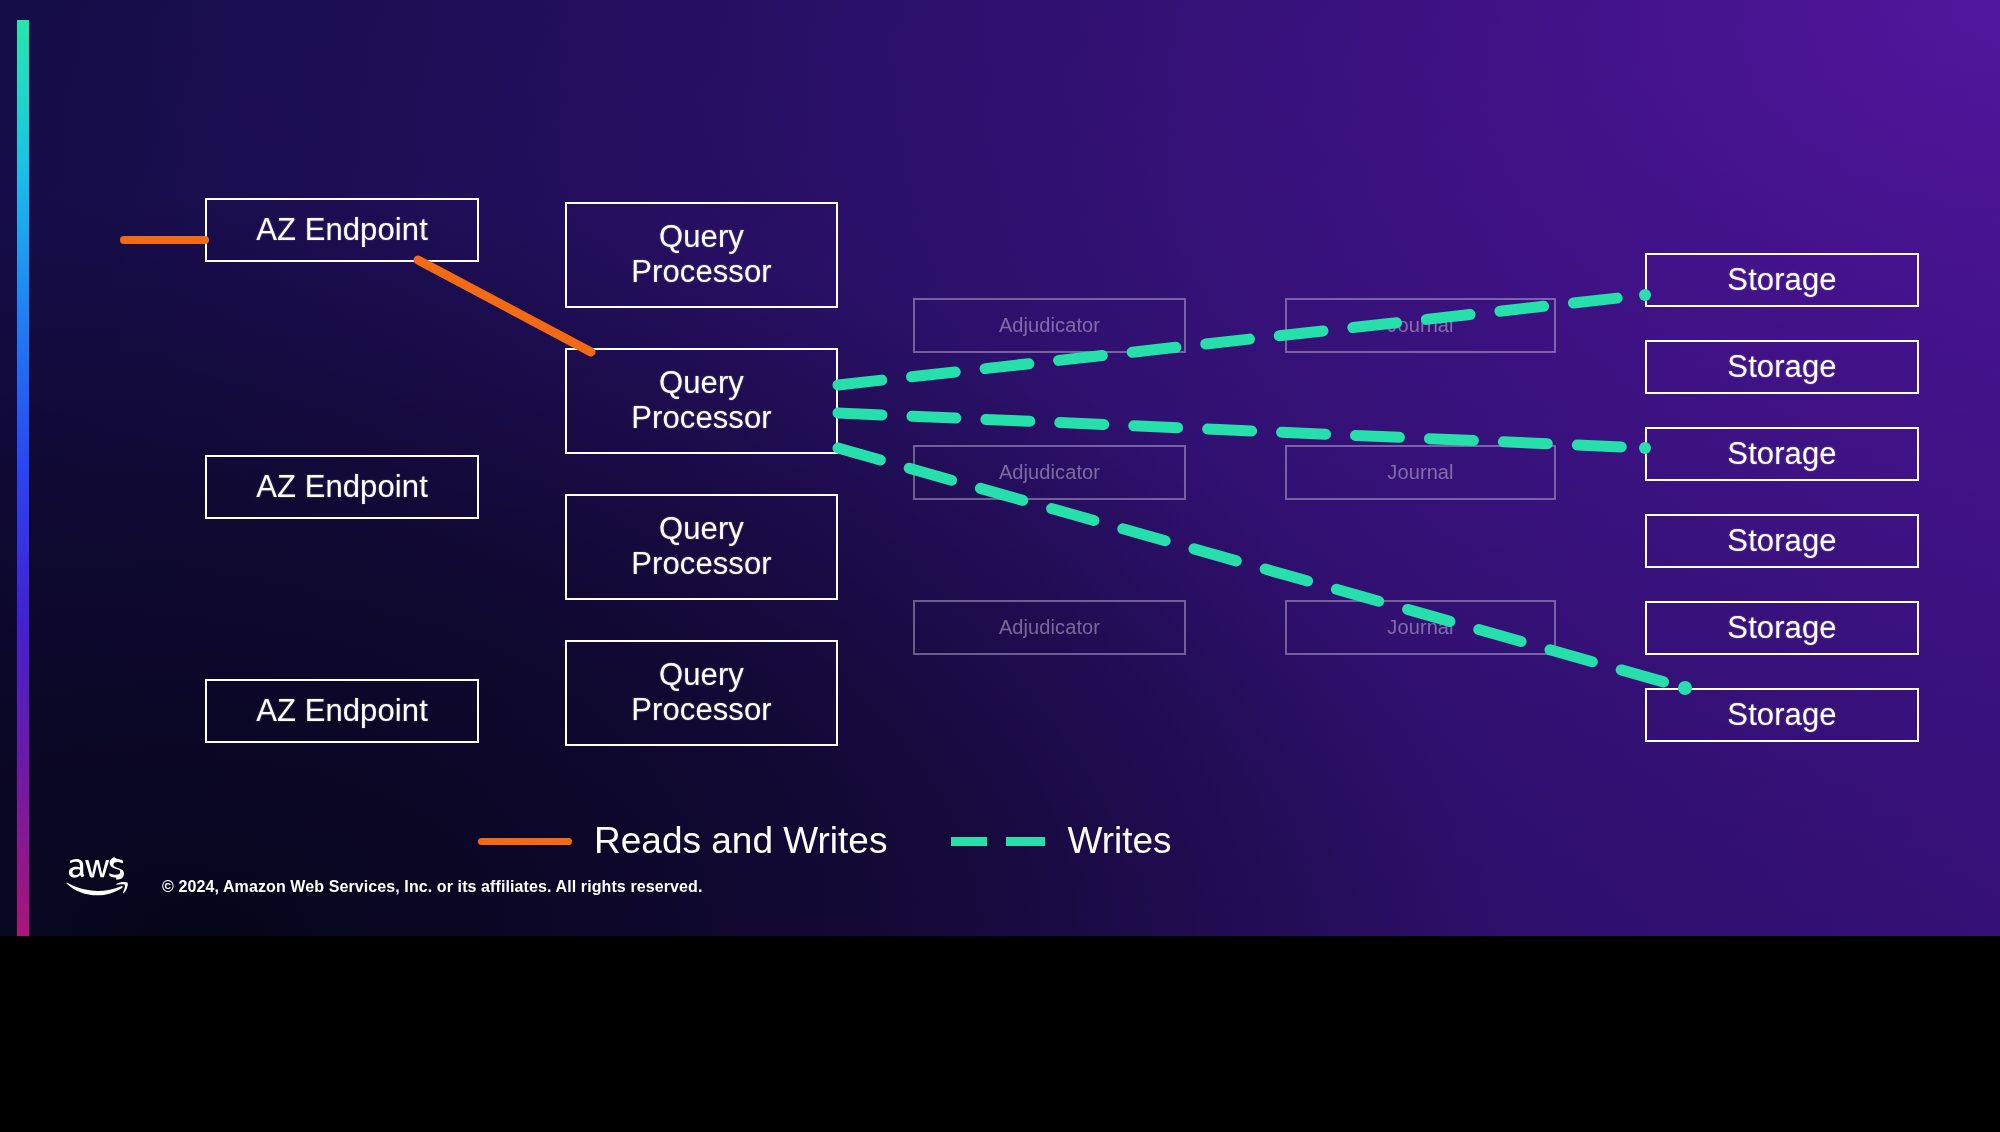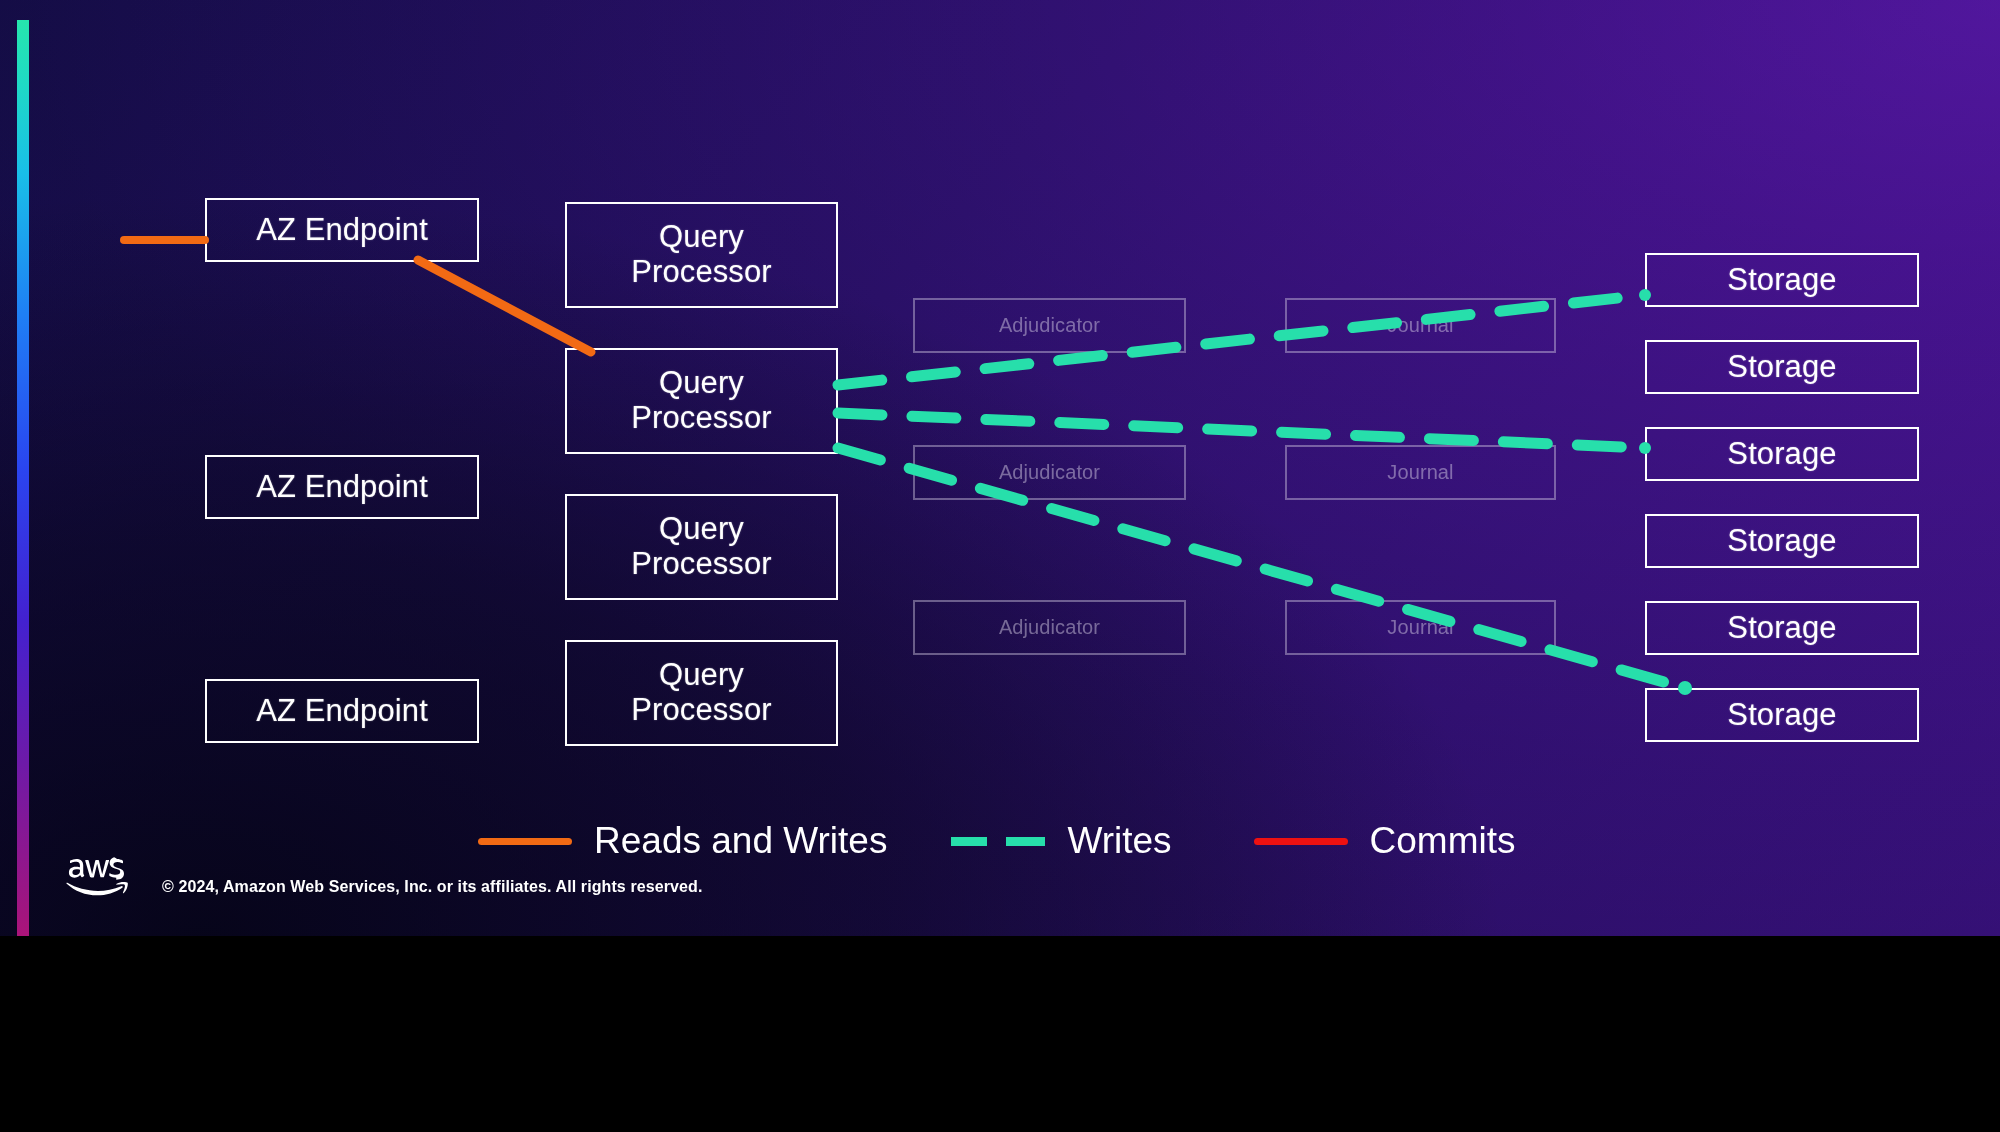--- a/index.html
+++ b/index.html
@@ -223,24 +223,20 @@
     <div class="legend-item">
       <span class="legend-swatch solid-orange"></span>
       <span class="legend-label">Reads and Writes</span>
     </div>
     <span class="legend-gap-a"></span>
     <div class="legend-item">
       <span class="legend-swatch dashed-teal"></span>
       <span class="legend-label">Writes</span>
     </div>
     <span class="legend-gap-b"></span>
-    <div class="legend-item">
-      <span class="legend-swatch solid-red"></span>
-      <span class="legend-label">Commits</span>
-    </div>
   </div>
 
   <div id="footer">
     <svg id="aws-logo" viewBox="0 0 100 62">
       <g fill="#ffffff">
         <path d="M21.6 23.4c0 1.2.13 2.17.36 2.88.26.71.59 1.49 1.05 2.33.16.26.23.52.23.75 0 .33-.2.65-.62.98l-2.07 1.38c-.3.2-.59.29-.85.29-.33 0-.65-.16-.98-.46a10 10 0 0 1-1.18-1.54c-.33-.56-.65-1.18-1.01-1.93-2.56 3.02-5.78 4.53-9.66 4.53-2.76 0-4.96-.79-6.57-2.37C-1.31 28.66-2.1 26.55-2.1 23.9c0-2.82 1-5.1 3-6.83 2-1.74 4.66-2.6 8.03-2.6 1.11 0 2.26.09 3.47.26 1.21.16 2.46.42 3.77.72v-2.4c0-2.52-.52-4.28-1.54-5.3-1.05-1.02-2.85-1.51-5.4-1.51-1.16 0-2.36.13-3.6.42a26.5 26.5 0 0 0-3.6 1.15c-.56.23-.98.39-1.21.46-.23.06-.4.1-.52.1-.46 0-.69-.33-.69-1.02V5.73c0-.53.07-.92.23-1.15.16-.23.46-.46.92-.69a18.9 18.9 0 0 1 4.2-1.5A20.2 20.2 0 0 1 10.16 1.7c3.97 0 6.87.9 8.72 2.7 1.82 1.8 2.75 4.53 2.75 8.2v10.8zM8.35 28.4c1.09 0 2.2-.2 3.38-.59 1.18-.39 2.23-1.11 3.11-2.1.53-.62.92-1.31 1.12-2.1.2-.78.33-1.73.33-2.85v-1.37a27.3 27.3 0 0 0-3.02-.56 24.7 24.7 0 0 0-3.08-.2c-2.2 0-3.8.43-4.89 1.32-1.08.88-1.6 2.13-1.6 3.77 0 1.54.39 2.69 1.2 3.47.79.82 1.94 1.21 3.45 1.21zm26.2 3.53c-.59 0-.98-.1-1.25-.33-.26-.2-.49-.65-.69-1.28L25.2 5.44c-.2-.65-.3-1.08-.3-1.31 0-.53.27-.82.8-.82h3.23c.62 0 1.05.1 1.28.33.26.2.46.65.65 1.28l5.5 21.66 5.1-21.66c.16-.65.36-1.08.62-1.28.26-.23.72-.33 1.31-.33h2.63c.62 0 1.05.1 1.31.33.26.2.5.65.62 1.28l5.17 21.92L58.78 4.9c.2-.65.43-1.08.66-1.28.26-.23.68-.33 1.27-.33h3.05c.52 0 .82.26.82.82 0 .16-.04.33-.07.53-.3.2-.1.46-.23.82l-7.8 25.04c-.2.66-.43 1.09-.69 1.29-.26.2-.69.32-1.24.32h-2.83c-.62 0-1.05-.1-1.31-.33-.26-.23-.46-.65-.59-1.31L44.72 9.7l-5.04 21.06c-.16.66-.33 1.09-.59 1.31-.26.23-.72.33-1.31.33h-2.83zm41.9.85c-1.96 0-3.93-.23-5.82-.69-1.9-.46-3.38-.98-4.36-1.57-.59-.33-1-.69-1.15-1.02a2.56 2.56 0 0 1-.23-1.02v-1.86c0-.75.3-1.11.85-1.11.23 0 .46.03.69.13.23.1.56.26.92.42 1.25.56 2.6.98 4.04 1.28 1.47.29 2.9.45 4.37.45 2.33 0 4.14-.4 5.39-1.21 1.25-.82 1.9-2 1.9-3.51 0-1.02-.33-1.87-.98-2.56-.66-.68-1.9-1.3-3.68-1.9l-5.3-1.63c-2.65-.85-4.62-2.1-5.81-3.77-1.18-1.64-1.8-3.44-1.8-5.37 0-1.54.33-2.9 1-4.1a9.6 9.6 0 0 1 2.66-3.04 11.66 11.66 0 0 1 3.83-1.9A16.2 16.2 0 0 1 77.8 1.7c.82 0 1.67.06 2.5.16.85.13 1.63.3 2.4.46.75.2 1.47.4 2.14.65.69.27 1.21.53 1.57.79.5.29.85.59 1.05.92.2.3.3.69.3 1.18v1.7c0 .76-.3 1.15-.85 1.15-.3 0-.79-.16-1.4-.46-2.1-.95-4.46-1.44-7.08-1.44-2.1 0-3.77.33-4.92 1.02-1.14.69-1.73 1.74-1.73 3.25 0 1.01.36 1.89 1.08 2.58.73.69 2.07 1.38 4 2l5.18 1.64c2.62.85 4.52 2.03 5.64 3.54a8.34 8.34 0 0 1 1.67 5.17c0 1.57-.33 3-.95 4.23a9.88 9.88 0 0 1-2.69 3.22 11.9 11.9 0 0 1-4.1 2.03c-1.6.49-3.28.72-5.1.72z" transform="translate(6,1) scale(0.86)"></path>
         <path d="M88.2 48.3c-10.7 7.9-26.3 12.1-39.7 12.1-18.8 0-35.7-6.95-48.5-18.5-1-.9-.1-2.14 1.1-1.44 13.8 8.03 30.9 12.87 48.6 12.87 11.9 0 25-2.47 37-7.57 1.8-.78 3.32 1.18 1.5 2.54z" transform="translate(1,0) scale(0.9)"></path>
         <path d="M92.1 43.9c-1.37-1.76-9.07-.84-12.53-.42-1.05.13-1.21-.78-.26-1.44 6.14-4.32 16.2-3.07 17.37-1.63 1.18 1.47-.32 11.55-6.07 16.37-.88.75-1.73.35-1.34-.63 1.31-3.22 4.2-10.46 2.83-12.25z" transform="translate(1,0) scale(0.9)"></path>
       </g>
     </svg>

